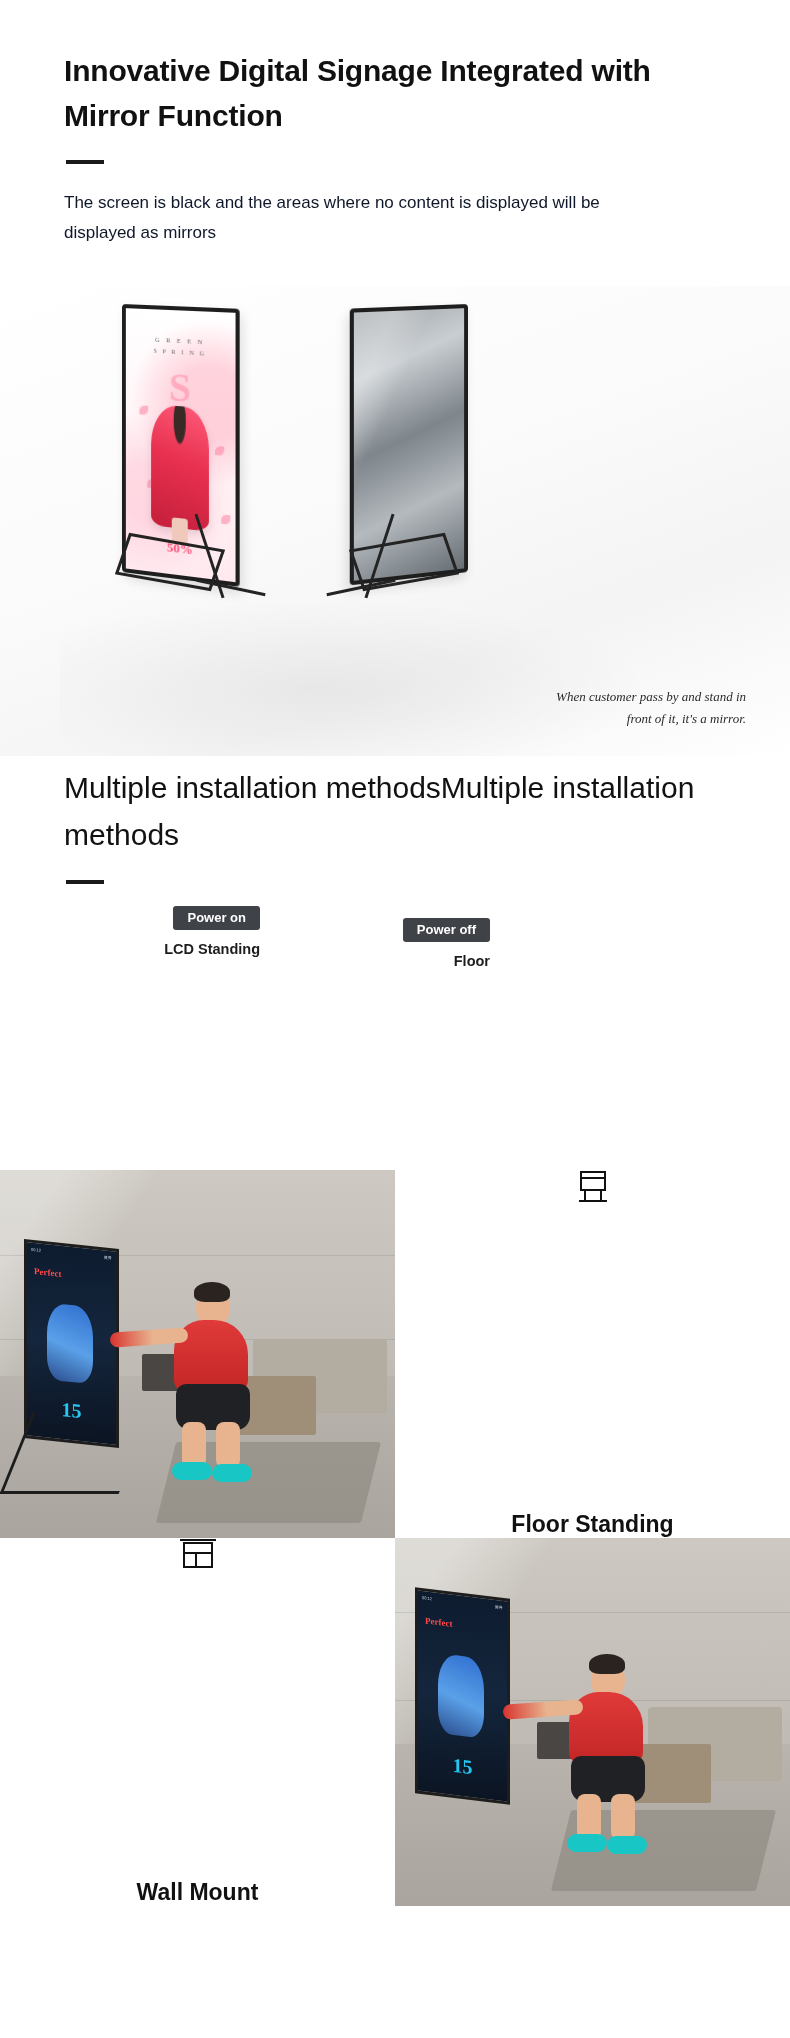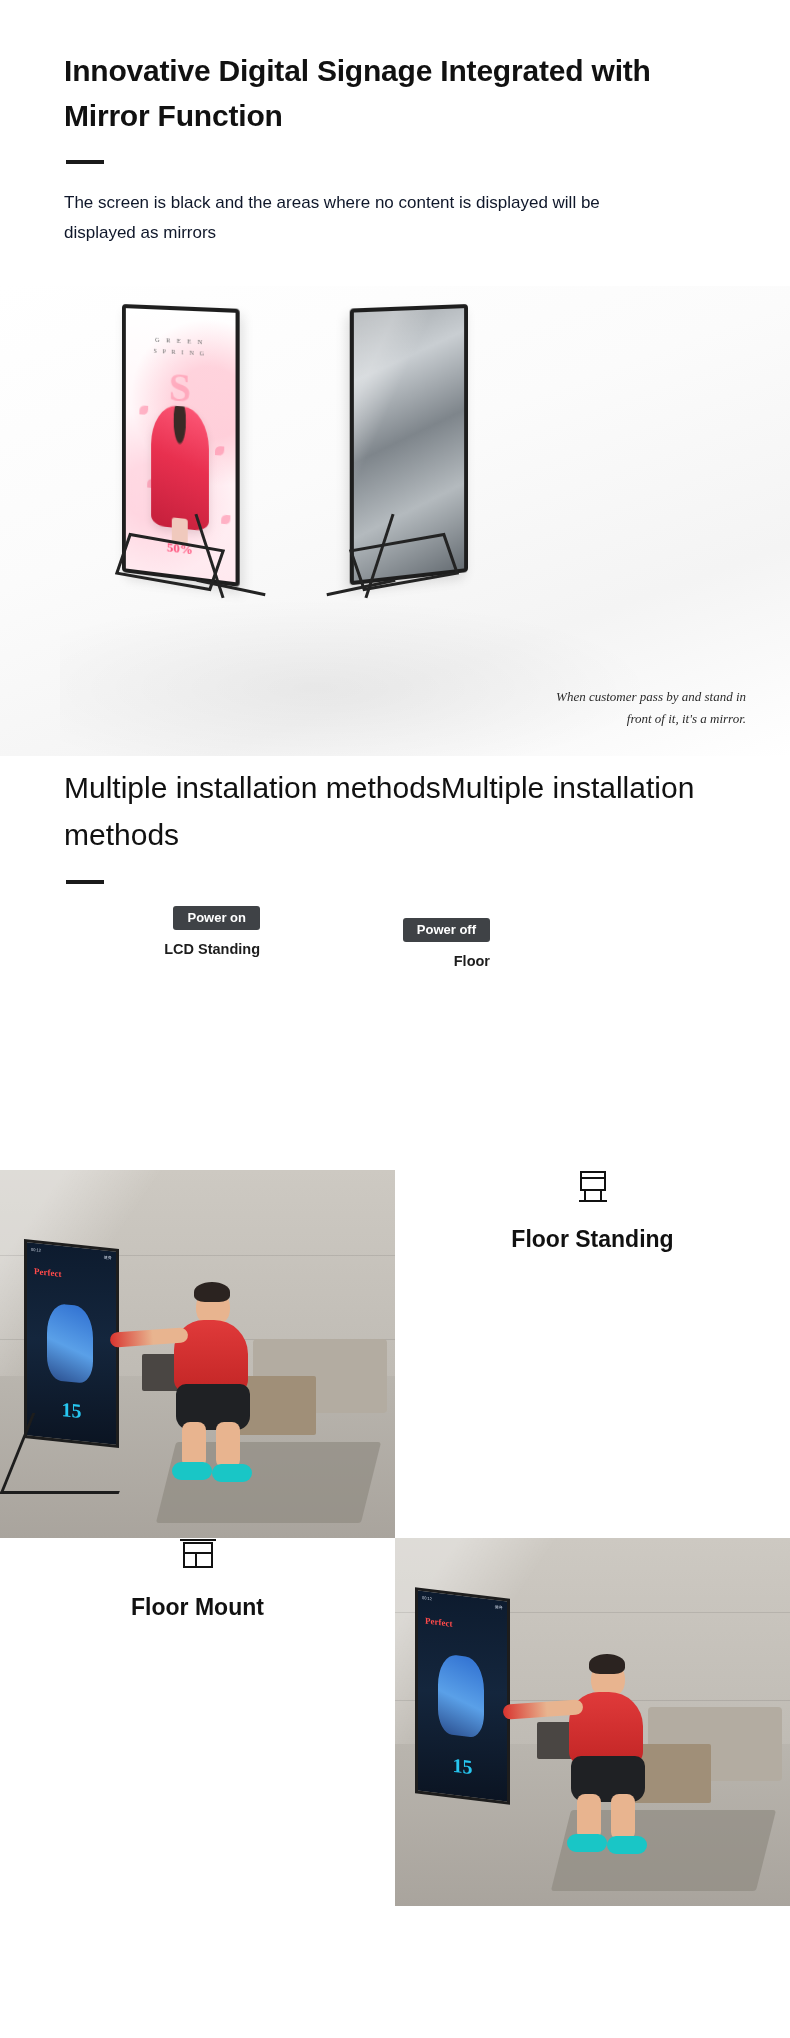--- a/index.html
+++ b/index.html
@@ -195,21 +195,21 @@
     max-width: 680px;
   }
 
   .grid { position: absolute; top: 1170px; left: 0; width: 790px; }
   .row { display: flex; width: 790px; height: 368px; }
   .cell { position: relative; overflow: hidden; }
   .cellPhoto { width: 395px; height: 368px; }
   .cellLabel {
     width: 395px; height: 368px;
     display: flex; flex-direction: column;
-    align-items: center; justify-content: flex-start;
+    align-items: center; justify-content: space-between;
     background: #fff;
   }
   .lblText { font-size: 23px; font-weight: bold; color: #111; margin-top: 22px; }
 
   
   .photo {
     position: absolute; inset: 0;
     background:
       linear-gradient(180deg,#d9d6d0 0%, #cfccc6 40%, #c6c3bd 100%);
   }
@@ -431,21 +431,21 @@
     <div class="row">
       <div class="cell cellLabel">
         <div class="lbl-icon-wrap">
           <svg class="icoWall" viewBox="0 0 38 34" aria-hidden="true">
             <rect x="5" y="5" width="28" height="24" fill="none" stroke="#111" stroke-width="2"></rect>
             <line x1="5" y1="15" x2="33" y2="15" stroke="#111" stroke-width="2"></line>
             <line x1="17" y1="15" x2="17" y2="29" stroke="#111" stroke-width="2"></line>
             <line x1="1" y1="2" x2="37" y2="2" stroke="#111" stroke-width="2"></line>
           </svg>
         </div>
-        <div class="lblText">Floor Mount</div>
+        <div class="lblText">Wall Mount</div>
       </div>
 
       <div class="cell cellPhoto">
         <div class="photo">
           <div class="wall"></div>
           <div class="wallSeam" style="top:20%"></div>
           <div class="wallSeam" style="top:44%"></div>
           <div class="floorP"></div>
           <div class="sofa"></div>
           <div class="tablew"></div>

